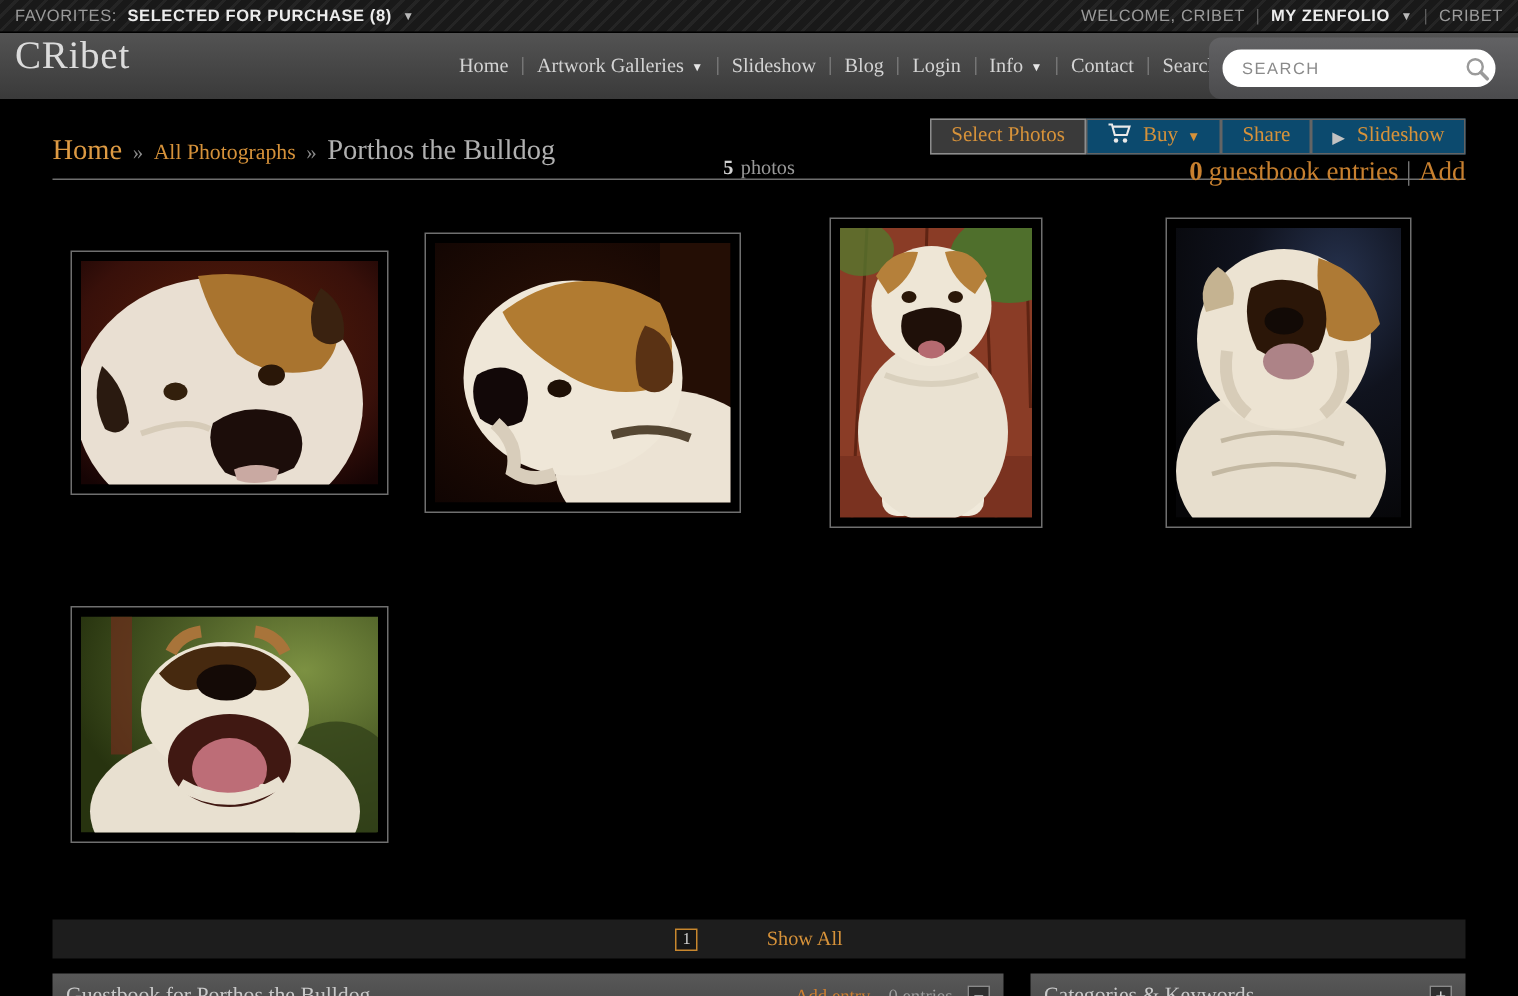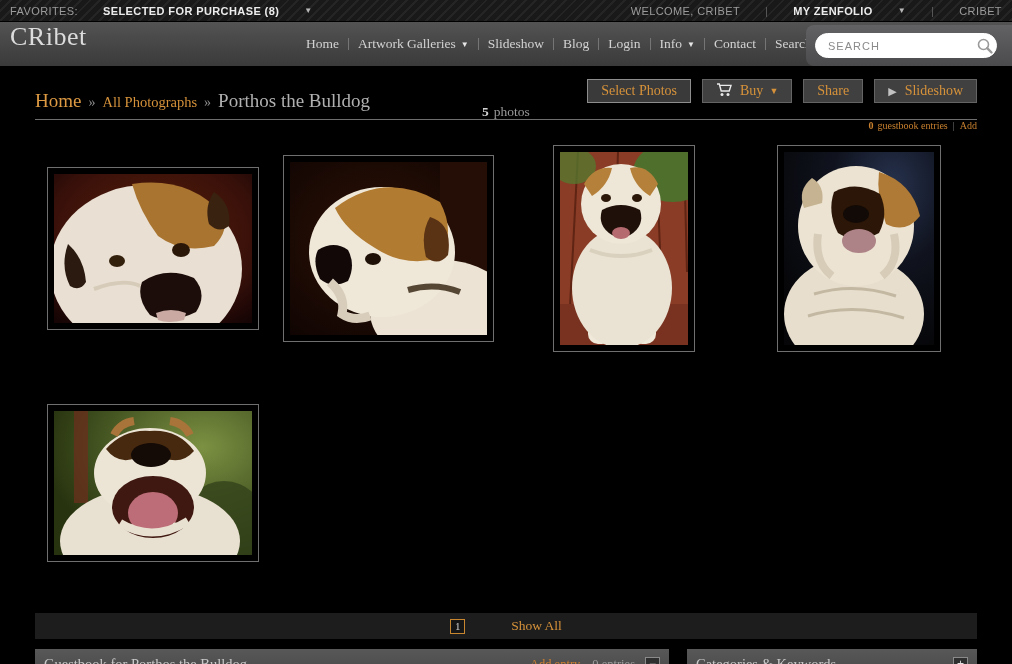--- a/index.html
+++ b/index.html
@@ -10,21 +10,21 @@
   .topbar{
     height:22px;
     background:#191919;
     background-image:repeating-linear-gradient(135deg, rgba(255,255,255,0.05) 0 2px, rgba(0,0,0,0) 2px 7px);
     border-bottom:1px solid #000;
     display:flex; justify-content:space-between; align-items:center;
     padding:0 10px;
     font-family:"Liberation Sans", sans-serif;
     font-size:11px; letter-spacing:.4px;
   }
-  .topbar .grp{ display:flex; align-items:center; gap:25px; }
+  .topbar .grp{ display:flex; align-items:center; gap:7px; }
   .tb-dim{ color:#9b9b9b; }
   .tb-strong{ color:#ececec; font-weight:bold; }
   .tb-pipe{ color:#5e5e5e; }
   .tb-caret{ color:#b9b9b9; font-size:8px; }
   .tb-link{ cursor:pointer; }
 
   
   .navbar{
     height:44px;
     background:linear-gradient(180deg,#535353,#3a3a3a);
@@ -55,35 +55,35 @@
   
   .content{ padding:0 35px; }
 
   .crumb-row{ margin-top:12px; height:26px; display:flex; justify-content:space-between; align-items:center; }
   .breadcrumb{ display:flex; align-items:baseline; white-space:nowrap; }
   .bc-home{ color:#dd9a43; font-size:19px; cursor:pointer; }
   .bc-sep{ color:#8a8a8a; font-size:14px; margin:0 7px; }
   .bc-link{ color:#d6923a; font-size:14.5px; cursor:pointer;margin-top:23px; }
   .bc-current{ color:#b0b0b0; font-size:19px; }
 
-  .toolbar{ display:flex; align-items:center; gap:11px; }
+  .toolbar{ display:flex; align-items:center; }
   .btn{
     height:24px; display:flex; align-items:center;
     padding:0 13px; font-size:14px; font-family:"Liberation Serif", serif;
-    color:#d6923a; background:#404040; border:1px solid #646464; cursor:pointer;
+    color:#d6923a; background:#0c4a6e; border:1px solid #646464; cursor:pointer;
   }
   .btn-select{ background:#3a3a3a; border-color:#8d8d8d; }
   .btn .cart{ margin-right:7px; }
   .btn .dd{ font-size:9px; margin-left:6px; color:#d6923a; }
   .btn .play{ font-size:11px; color:#c2c2c2; margin-right:8px; }
 
   .info-row{ position:relative; height:16px; border-bottom:1px solid #6e6e6e; }
   .photos-count{ position:absolute; left:50%; transform:translateX(-50%); top:0; font-size:13.5px; color:#9a9a9a; white-space:nowrap; }
   .photos-count b{ color:#d2d2d2; margin-right:5px; }
-  .gb-info{ position:absolute; right:0; top:16px; font-size:10px; color:#c8802f; white-space:nowrap; cursor:default;font-family:Liberation Serif, serif; }
+  .gb-info{ position:absolute; right:0; top:0; font-size:18px; color:#c8802f; white-space:nowrap; cursor:default;font-family:Liberation Serif, serif; }
   .gb-info b{ margin-right:4px; }
   .gb-link{ color:#c8802f; cursor:pointer; }
   .gb-pipe{ color:#777; margin:0 5px; }
 
   
   .grid-row{ display:flex; }
   .row1{ margin-top:25px; height:207px; }
   .row2{ margin-top:52px; height:158px; }
   .cell{ width:236px; display:flex; align-items:center; justify-content:center; }
   .frame{ border:1px solid #6f6f6f; background:#000; padding:6px; display:block; cursor:pointer; line-height:0; }

